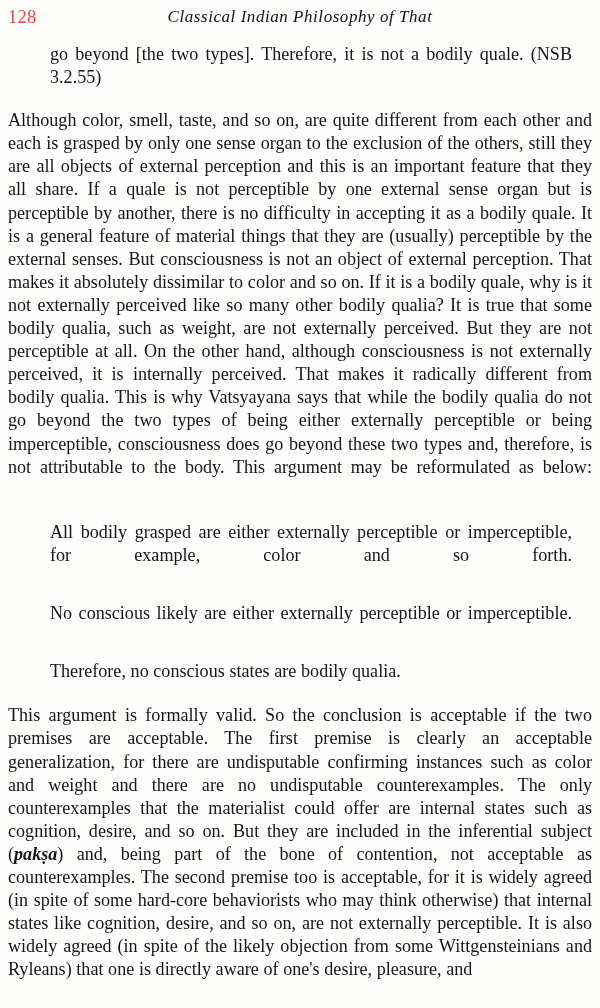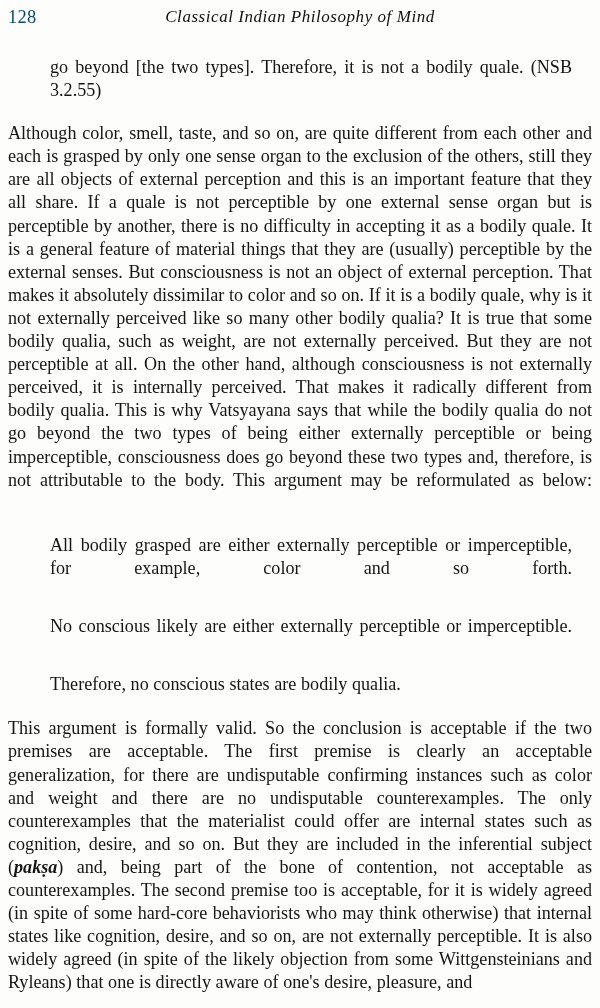--- a/index.html
+++ b/index.html
@@ -28,41 +28,41 @@
     height: 22px;
   }
 
   .folio {
     position: absolute;
     left: 0;
     top: 0;
     font-size: 18.5px;
     line-height: 22px;
     letter-spacing: 0.3px;
-    color: #0c4a6e;
+    color: #ef4444;
   }
 
   .head-title {
     position: absolute;
     left: 0;
     right: 0;
     top: 0;
     text-align: center;
     font-style: italic;
     font-size: 17px;
     line-height: 22px;
     letter-spacing: 0.55px;
     color: #111;
   }
 
   
   .body {
     position: absolute;
     left: 8px;
-    top: 56px;
+    top: 43px;
     width: 584px;
   }
 
   p {
     margin: 0;
     font-size: 18.1px;
     line-height: 23.1px;
     text-align: justify;
     text-justify: inter-word;
     letter-spacing: 0.01px;
@@ -97,21 +97,21 @@
   }
   p.no-stretch::after { display: none; }
 </style>
 </head>
 <body>
 
 <div class="page">
 
   <div class="running-head">
     <div class="folio">128</div>
-    <div class="head-title">Classical Indian Philosophy of Mind</div>
+    <div class="head-title">Classical Indian Philosophy of That</div>
   </div>
 
   <div class="body">
 
     <div class="block">
       <p class="no-stretch">go beyond [the two types]. Therefore, it is not a bodily quale. (NSB 3.2.55)</p>
     </div>
 
     <div class="gap-quote"></div>
 

